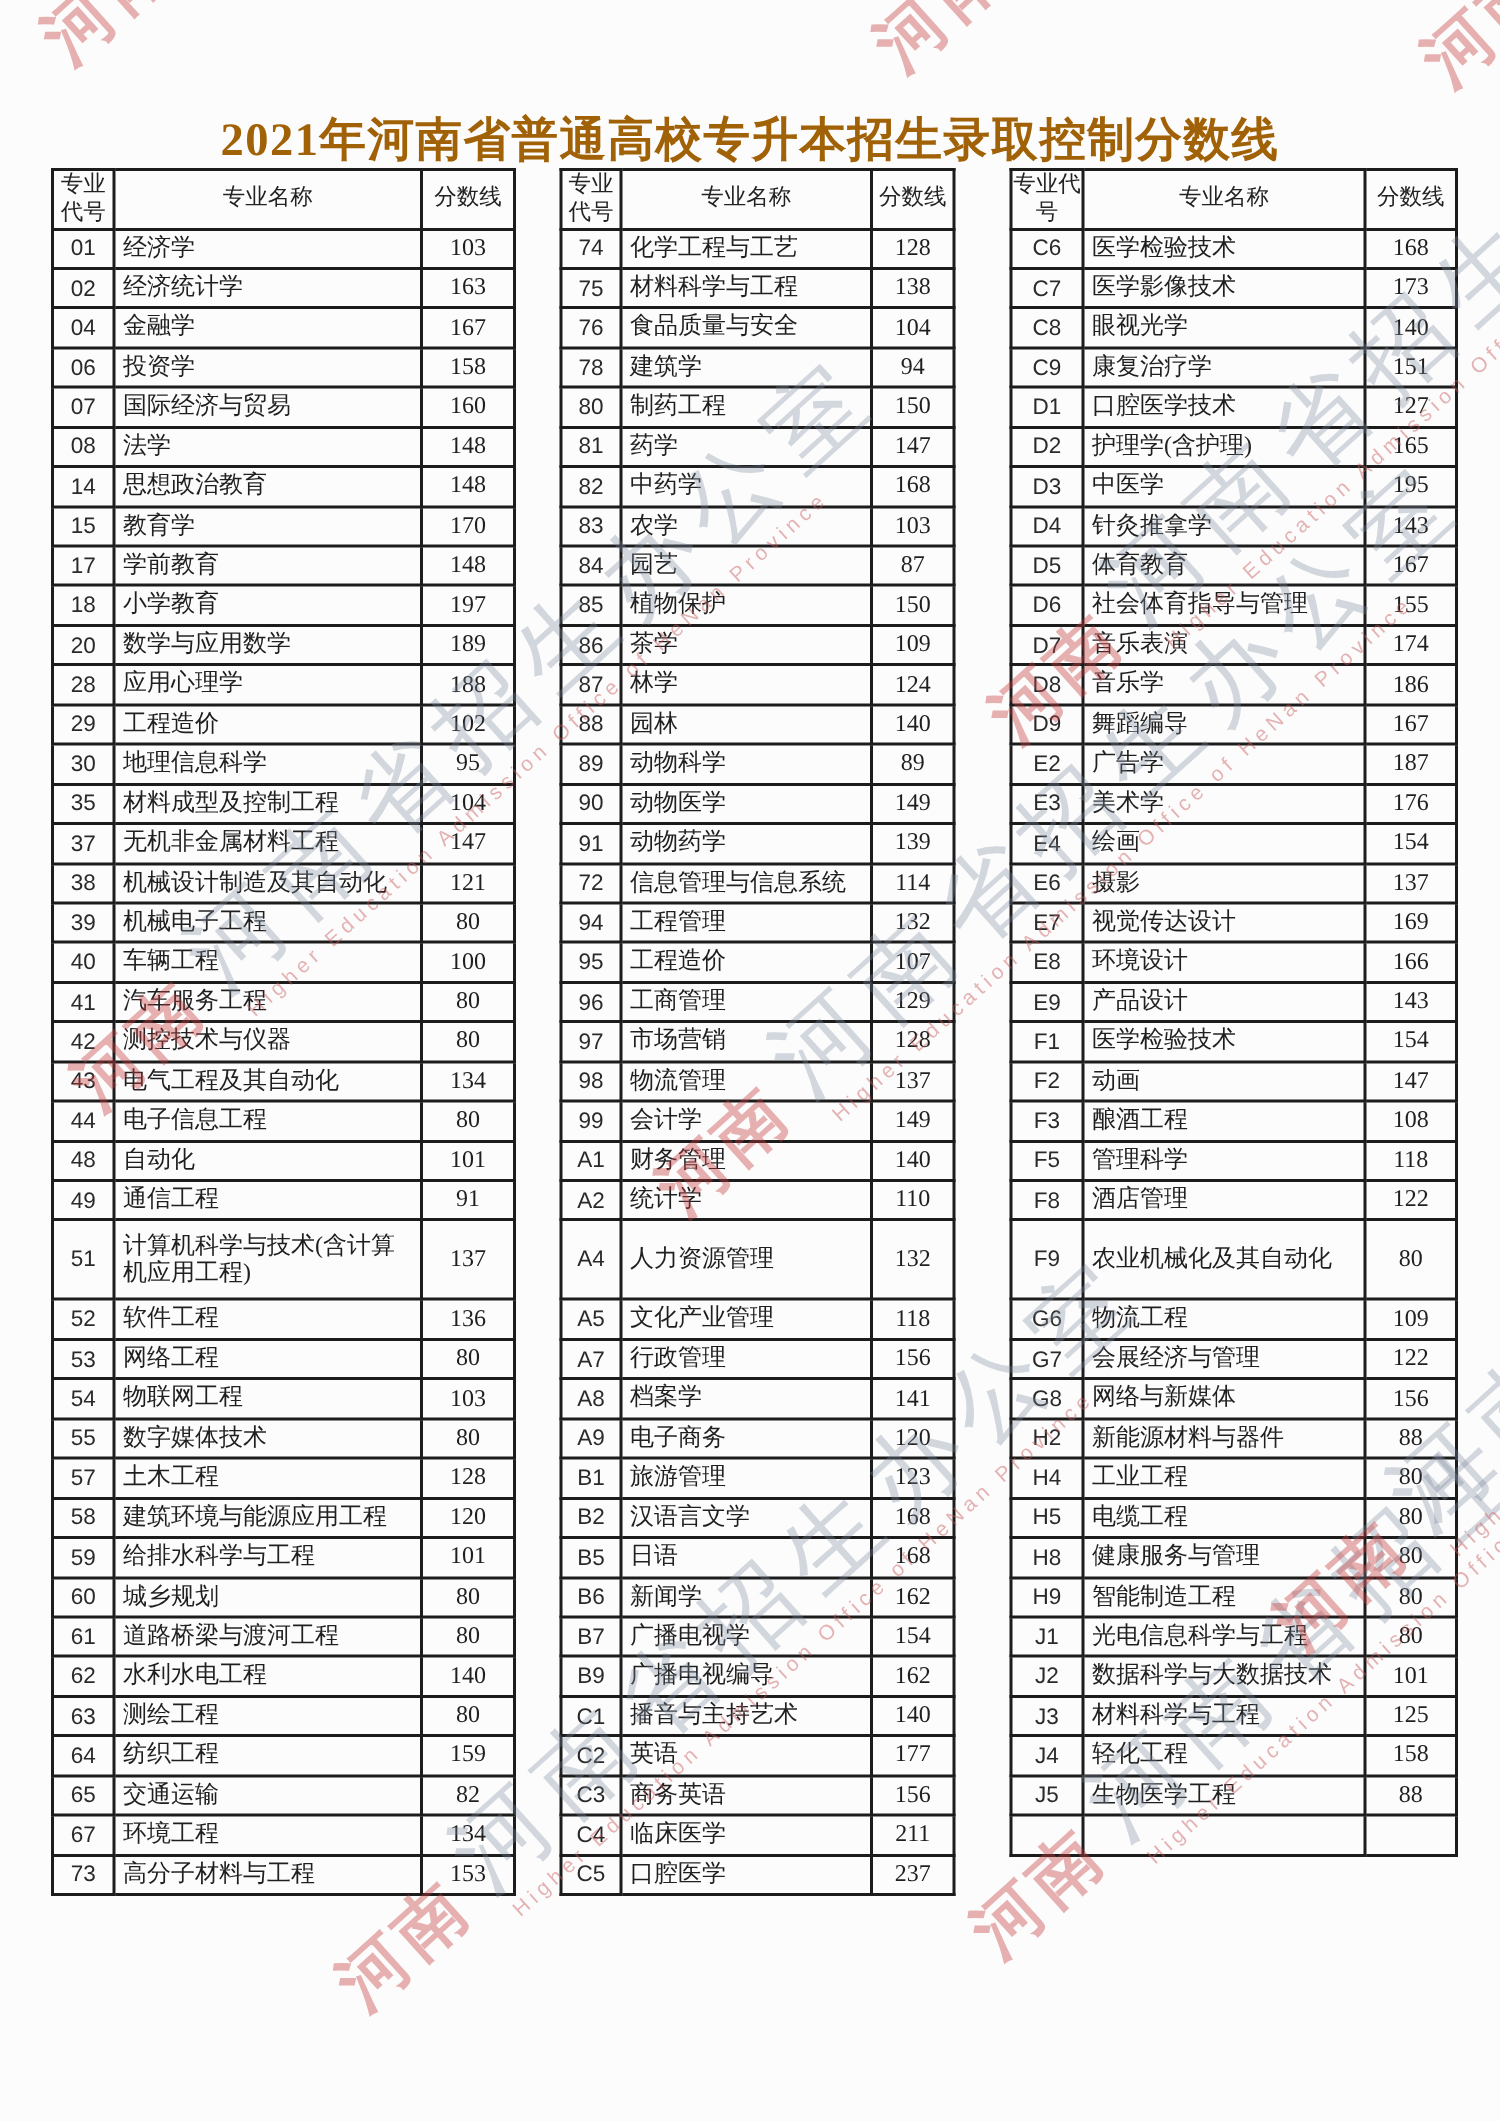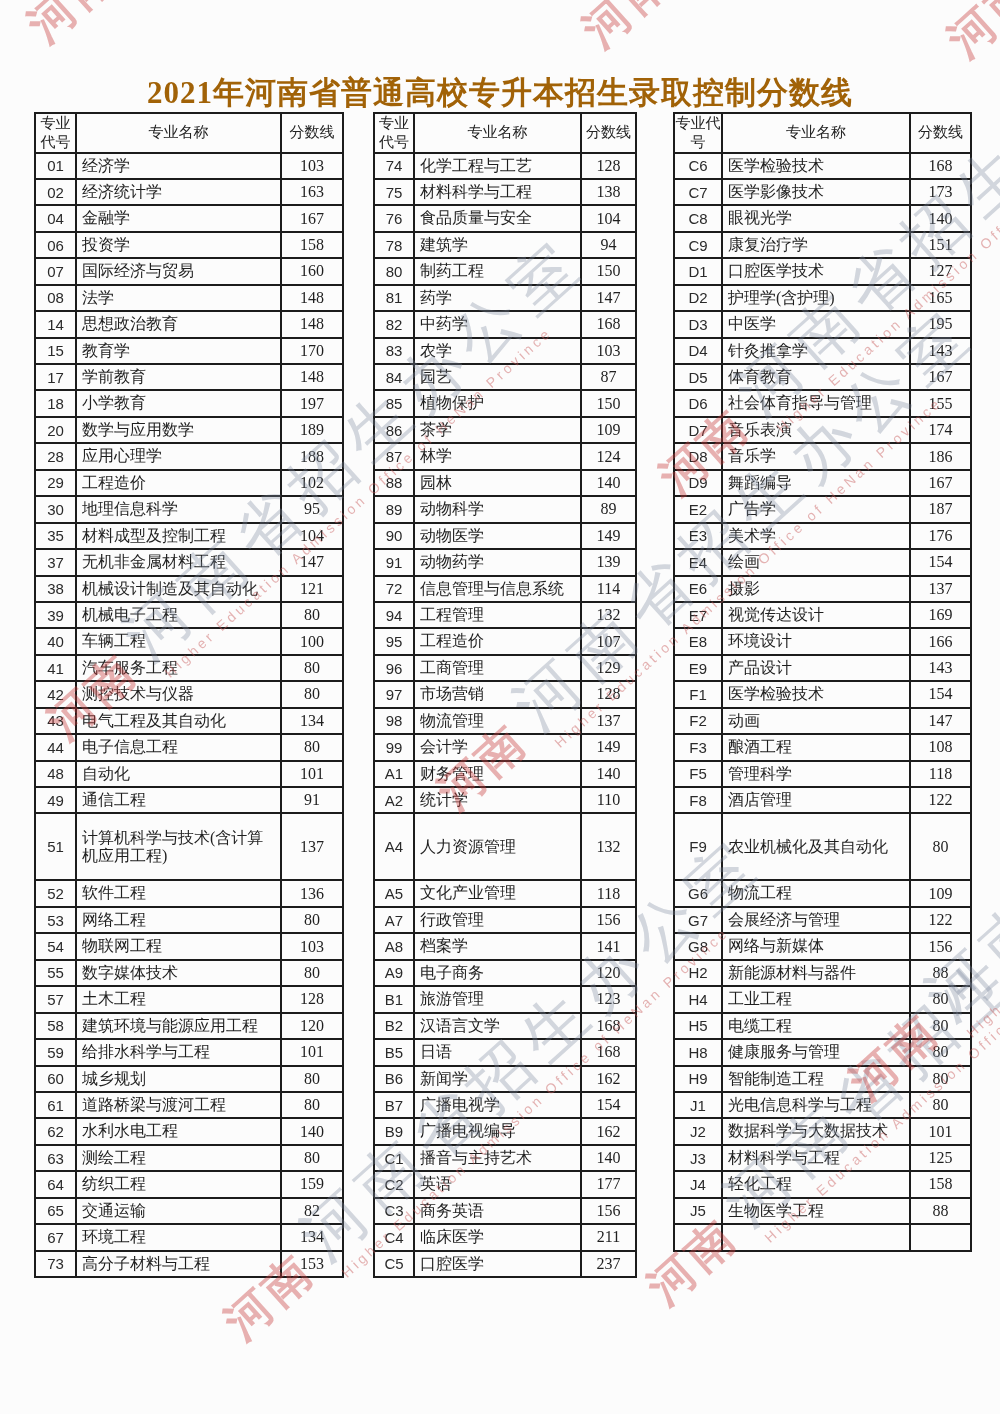--- a/index.html
+++ b/index.html
@@ -19,21 +19,21 @@
   }
   .tbl th, .tbl td {
     border:2px solid #1c1c1c; overflow:hidden; padding:0;
   }
   .tbl thead tr { height:36px; }
   .tbl thead th {
     font-weight:normal; font-size:15px; line-height:1.25;
     text-align:center; color:#222;
   }
   .tbl tbody tr { height:26.45px; }
-  .tbl tbody tr.tall { height:67px; }
+  .tbl tbody tr.tall { height:53px; }
   td.code {
     text-align:center; font-family:"Liberation Sans", sans-serif;
     font-size:15px; color:#2a2a2a;
   }
   td.name { font-size:16px; padding:0 5px; line-height:1.15; }
   td.score { text-align:center; font-size:16px; }
 
   
   .wm {
     position:absolute; display:flex; align-items:center; gap:14px;

